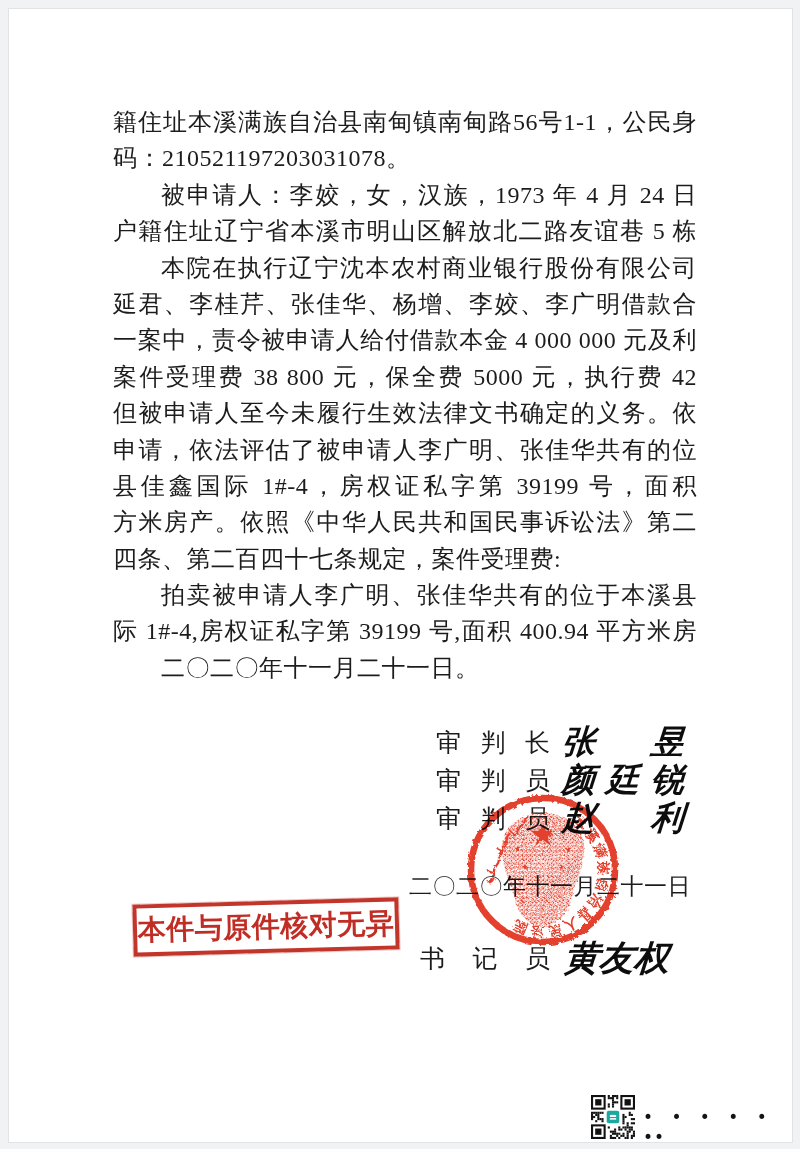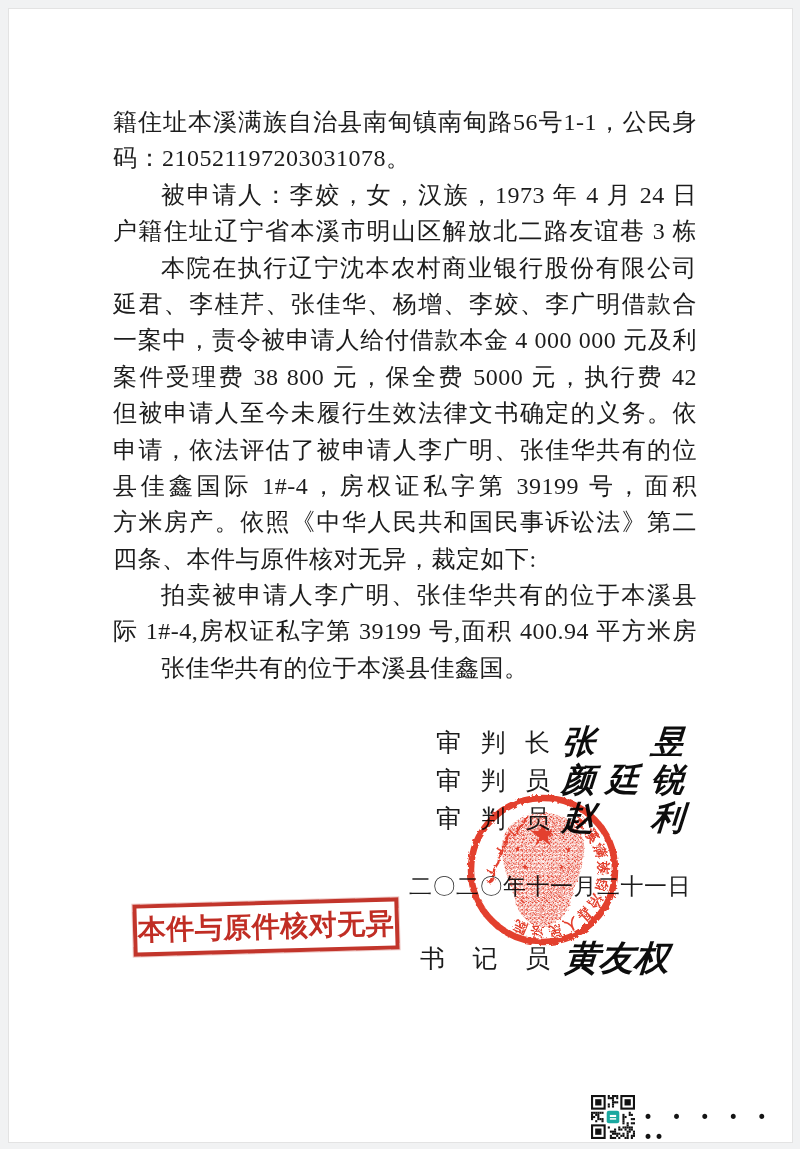--- a/index.html
+++ b/index.html
@@ -89,33 +89,33 @@
 </style>
 </head>
 <body>
 
 <div class="paper">
 
   <div class="body-text" id="bodyText">
       <div class="line fill">籍住址本溪满族自治县南甸镇南甸路56号1-1，公民身份号</div>
       <div class="line">码：210521197203031078。</div>
       <div class="line fill indent">被申请人：李姣，女，汉族，1973 年 4 月 24 日出生，</div>
-      <div class="line fill">户籍住址辽宁省本溪市明山区解放北二路友谊巷 3 栋</div>
+      <div class="line fill">户籍住址辽宁省本溪市明山区解放北二路友谊巷 5 栋</div>
       <div class="line fill indent">本院在执行辽宁沈本农村商业银行股份有限公司与陈</div>
       <div class="line fill">延君、李桂芹、张佳华、杨增、李姣、李广明借款合同纠纷</div>
       <div class="line fill">一案中，责令被申请人给付借款本金 4 000 000 元及利息，</div>
       <div class="line fill">案件受理费 38 800 元，保全费 5000 元，执行费 42 838 元，</div>
       <div class="line fill">但被申请人至今未履行生效法律文书确定的义务。依申请人</div>
       <div class="line fill">申请，依法评估了被申请人李广明、张佳华共有的位于本溪</div>
       <div class="line fill">县佳鑫国际 1#-4，房权证私字第 39199 号，面积 400.94 平</div>
       <div class="line fill">方米房产。依照《中华人民共和国民事诉讼法》第二百四十</div>
-      <div class="line">四条、本件与原件核对无异，裁定如下:</div>
+      <div class="line">四条、第二百四十七条规定，案件受理费:</div>
       <div class="line fill indent">拍卖被申请人李广明、张佳华共有的位于本溪县佳鑫国</div>
       <div class="line fill">际 1#-4,房权证私字第 39199 号,面积 400.94 平方米房产。</div>
-      <div class="line indent">张佳华共有的位于本溪县佳鑫国。</div>
+      <div class="line indent">二〇二〇年十一月二十一日。</div>
     </div>
 
   <div class="sig-block" id="sigBlock">
       <div class="sig-row">
         <span class="sig-label">
           <span>审</span>
           <span>判</span>
           <span>长</span>
         </span>
         <span class="sig-name">

